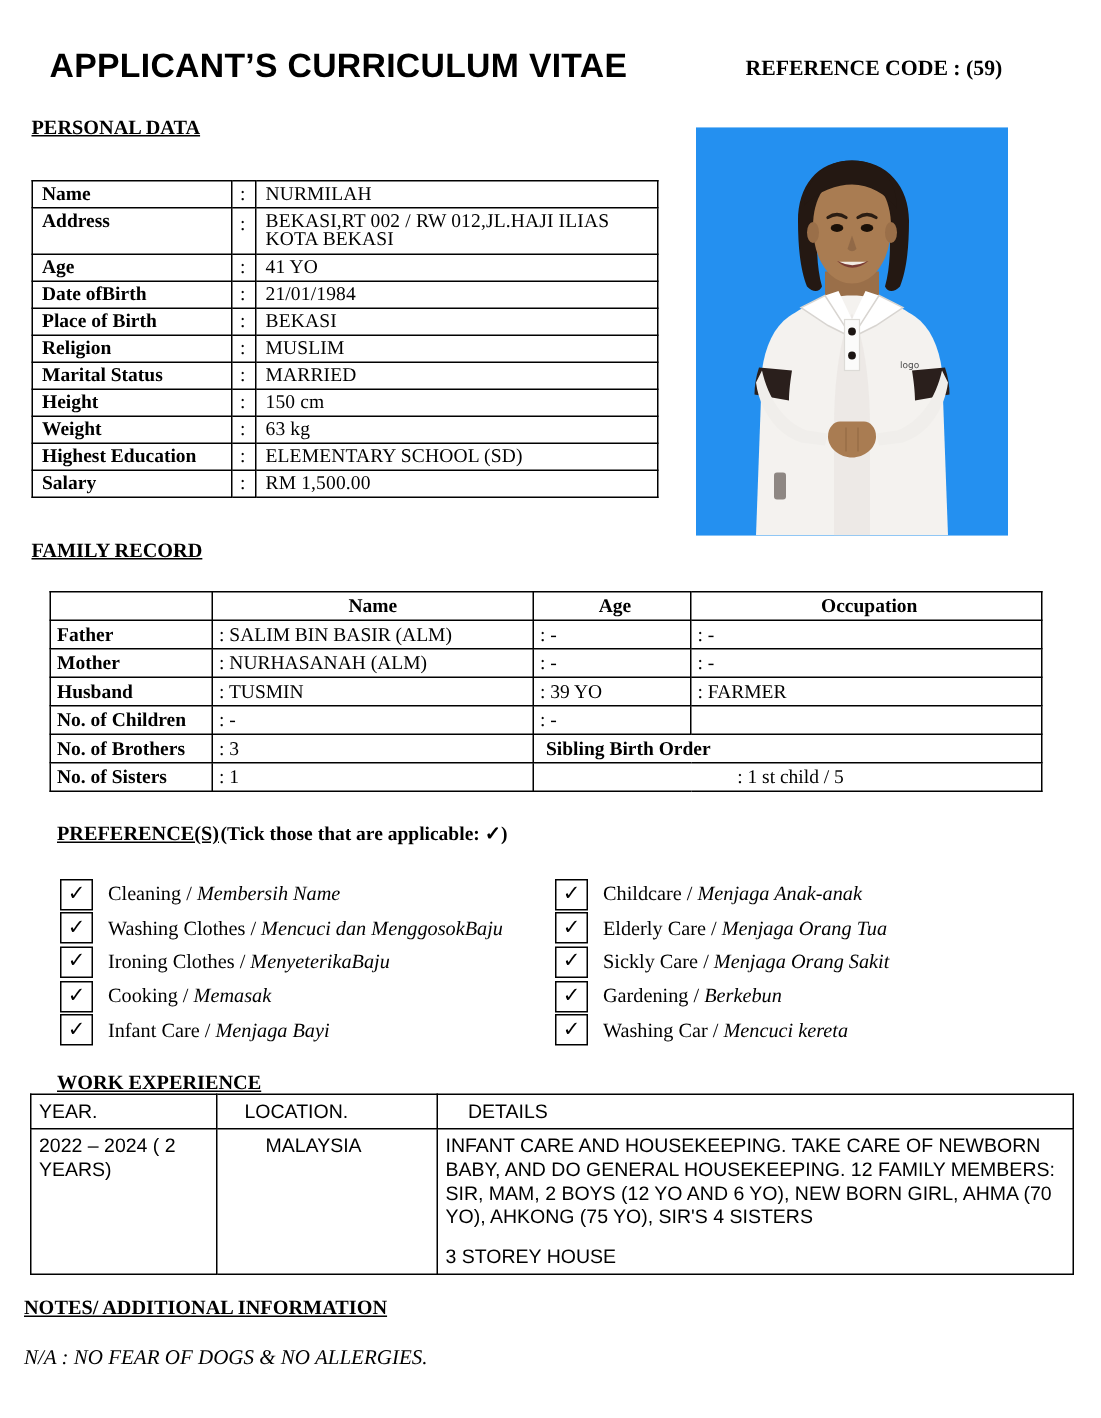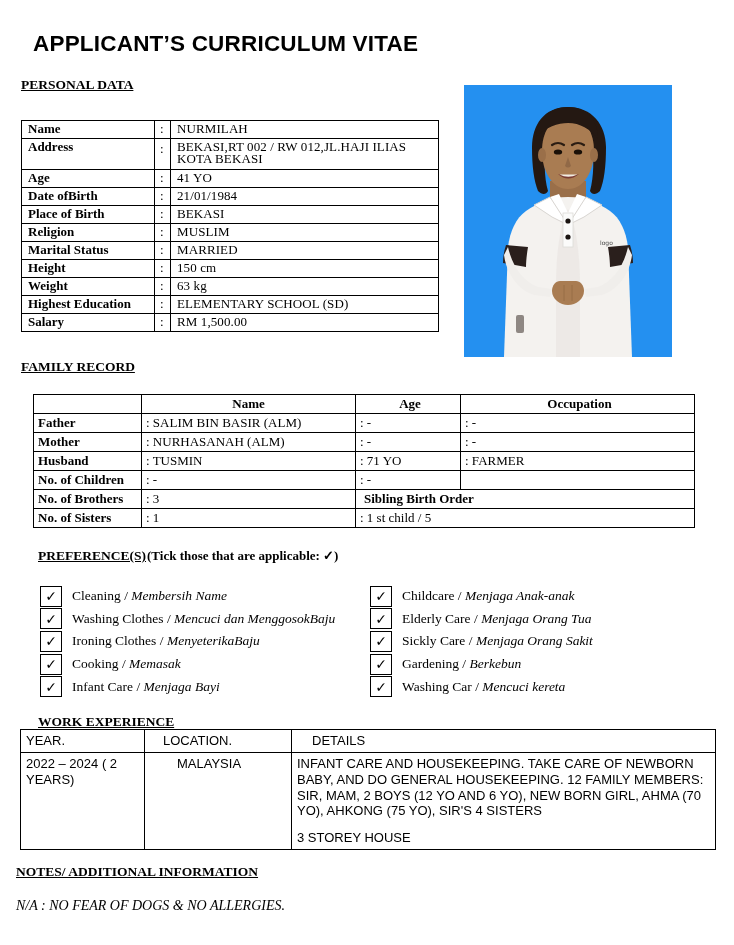--- a/index.html
+++ b/index.html
@@ -145,21 +145,21 @@
     vertical-align: middle;
     line-height: 1.1;
   }
   .fam-label { width: 103px; font-weight: bold; font-size: 12.5px; }
   .fam-name  { width: 213px; font-size: 13.5px; }
   .fam-age   { width: 100px; font-size: 13.5px; }
   .fam-occ   { font-size: 13.5px; }
   .fam-hdr { text-align: center; font-weight: bold; font-size: 13px; }
   .fam-hdr-name { padding-left: 0 !important; }
   .sib-hdr { font-weight: bold; font-size: 13px; padding-left: 8px !important; }
-  .sib-val { font-size: 13.5px; padding-left: 4px !important; }
+  .sib-val { font-size: 13.5px; padding-left: 4px !important; text-align: center; }
 
   
   .pref-col {
     position: absolute;
     font-family: "Liberation Serif", serif;
   }
   #pref-left  { left: 40px; top: 585px; }
   #pref-right { left: 370px; top: 585px; }
   .pref-row {
     display: flex;
@@ -215,20 +215,21 @@
   .work-hdr-cell { border-bottom: 1px solid #000 !important; }
   .hdr-loc { padding-left: 18px !important; }
   .hdr-det { padding-left: 20px !important; }
 </style>
 </head>
 <body>
 
 <div class="page">
 
   <div class="title">APPLICANT’S CURRICULUM VITAE</div>
+  <div class="refcode">REFERENCE CODE : (59)</div>
 
   <div class="sec-head" id="sec-personal">PERSONAL DATA</div>
 
   <table class="pd-table">
     <tbody>
       <tr>
         <td class="pd-label">Name</td>
         <td class="pd-colon">:</td>
         <td class="pd-value">NURMILAH</td>
       </tr>
@@ -356,21 +357,21 @@
       </tr>
       <tr>
         <td class="fam-label">Mother</td>
         <td class="fam-name">:  NURHASANAH (ALM)</td>
         <td class="fam-age">:  -</td>
         <td class="fam-occ">:   -</td>
       </tr>
       <tr>
         <td class="fam-label">Husband</td>
         <td class="fam-name">:  TUSMIN</td>
-        <td class="fam-age">:  71 YO</td>
+        <td class="fam-age">:  39 YO</td>
         <td class="fam-occ">:   FARMER</td>
       </tr>
       <tr>
         <td class="fam-label">No. of Children</td>
         <td class="fam-name">:  -</td>
         <td class="fam-age">:  -</td>
         <td class="fam-occ"></td>
       </tr>
       <tr>
         <td class="fam-label">No. of Brothers</td>

